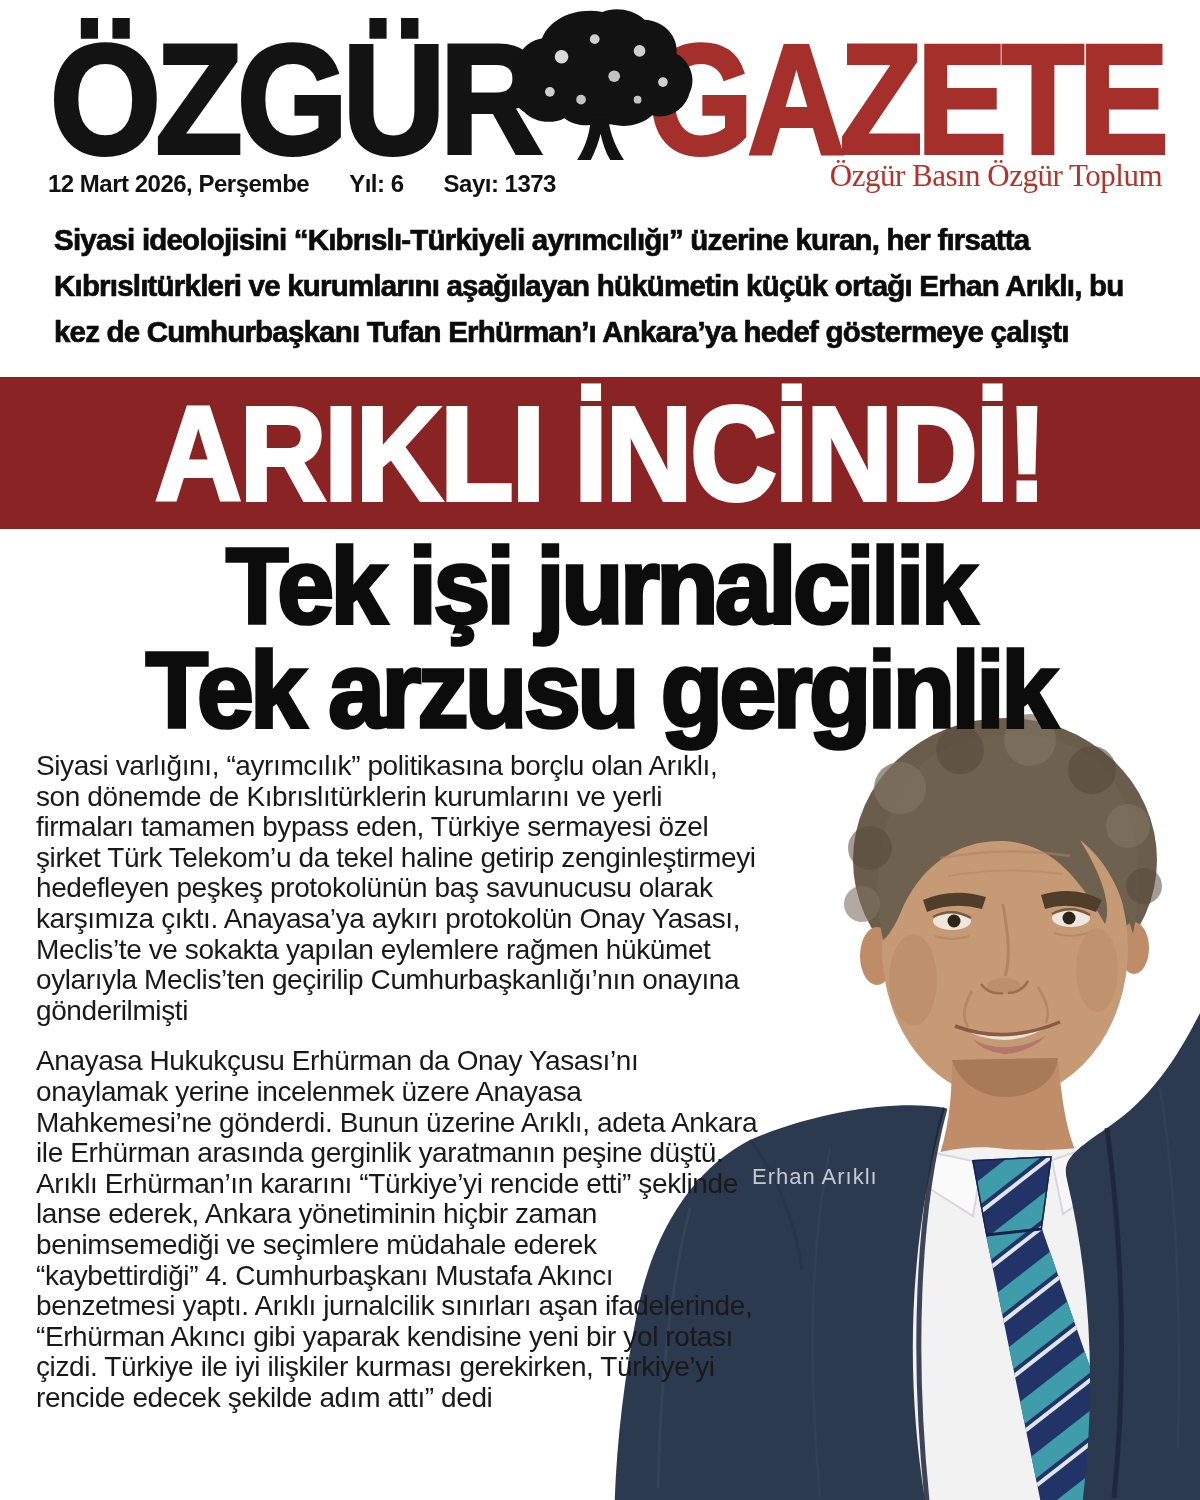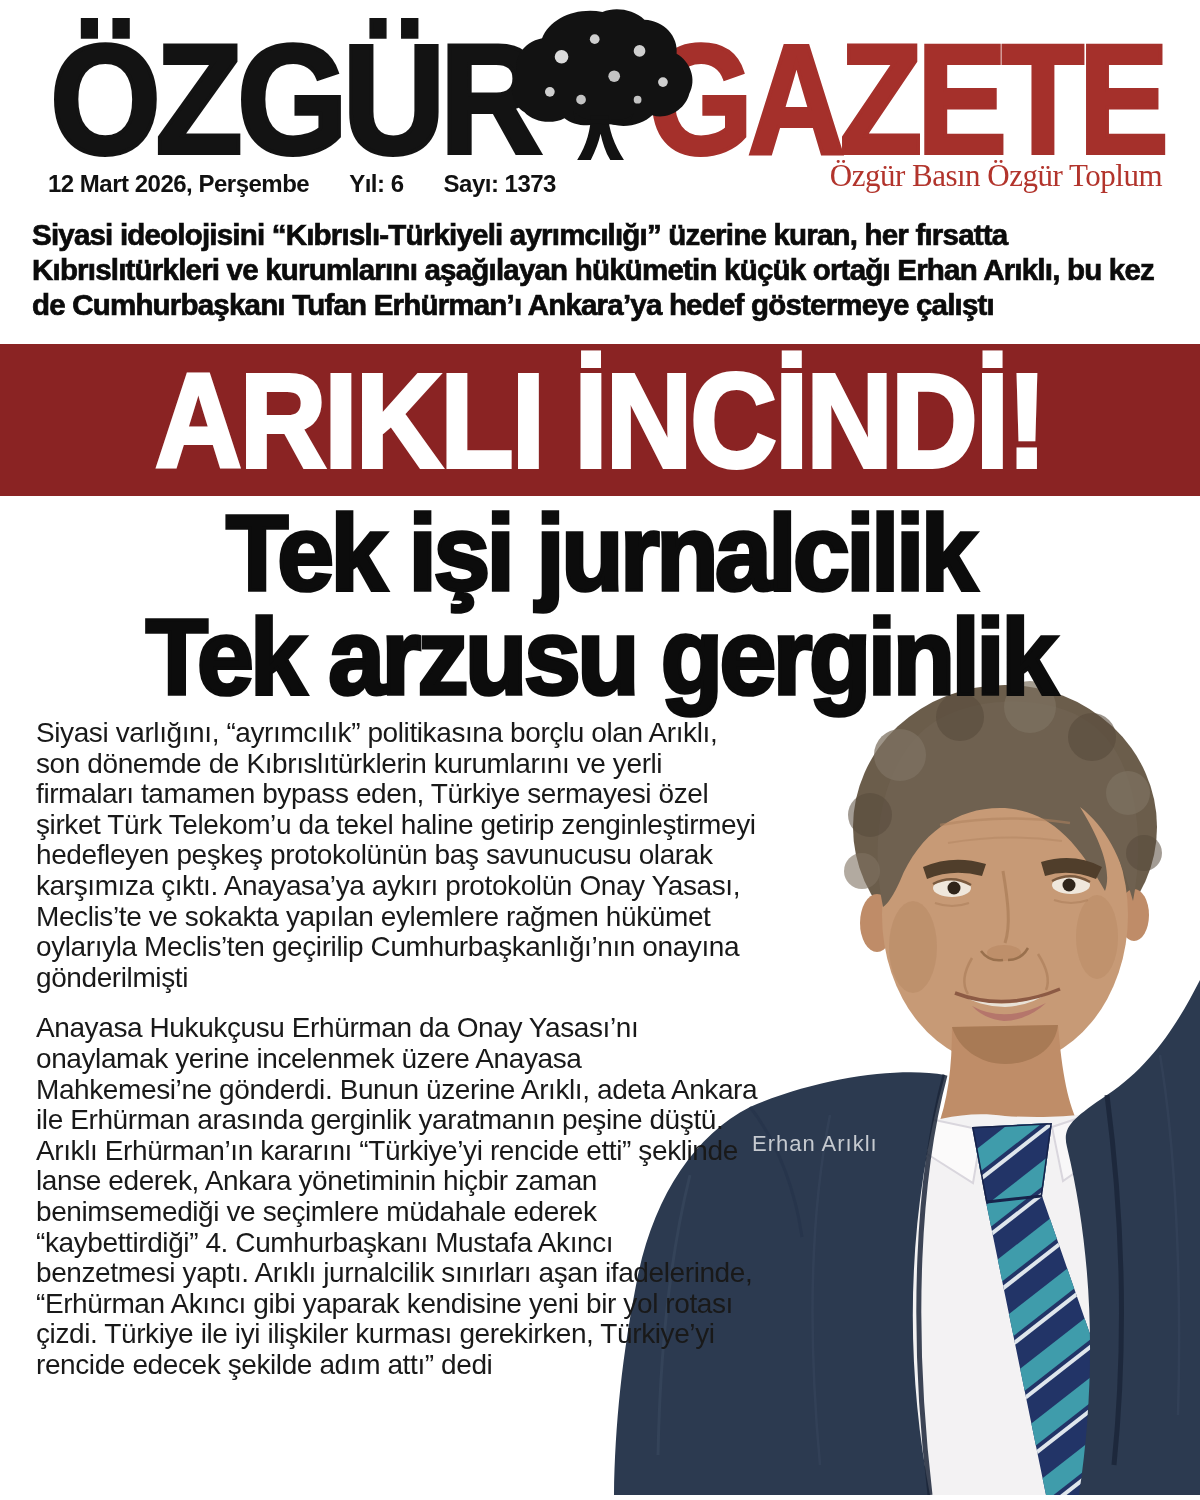--- a/index.html
+++ b/index.html
@@ -35,22 +35,22 @@
   }
   .tagline{
     position:absolute;right:38px;top:158px;
     font-family:"Liberation Serif",serif;
     font-size:31px;font-weight:400;color:var(--tagline-red);
     letter-spacing:-0.5px;white-space:nowrap;
   }
 
   
   .intro{
-    padding:12px 36px 0 32px;
-    font-size:29.5px;line-height:35px;font-weight:700;
+    padding:12px 36px 0 54px;
+    font-size:29.5px;line-height:46px;font-weight:700;
     letter-spacing:-0.8px;color:#0b0b0b;
     -webkit-text-stroke:0.7px #0b0b0b;
   }
 
   
   .banner{
     margin-top:22px;height:152px;background:var(--banner-red);
     display:flex;align-items:center;justify-content:center;overflow:hidden;
   }
   .banner-text{

